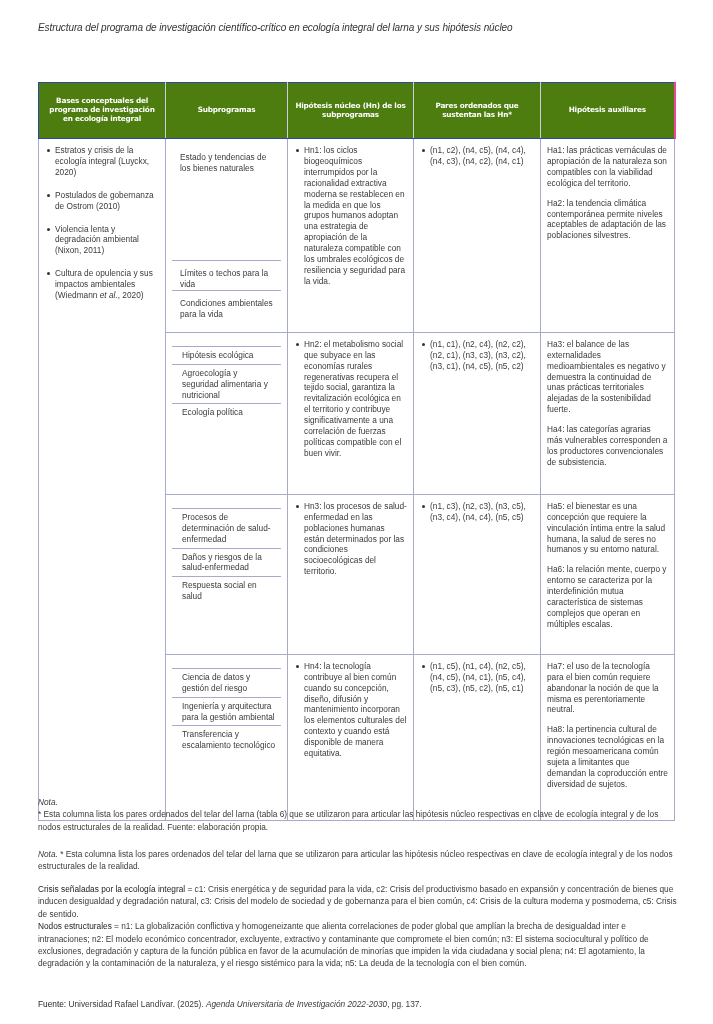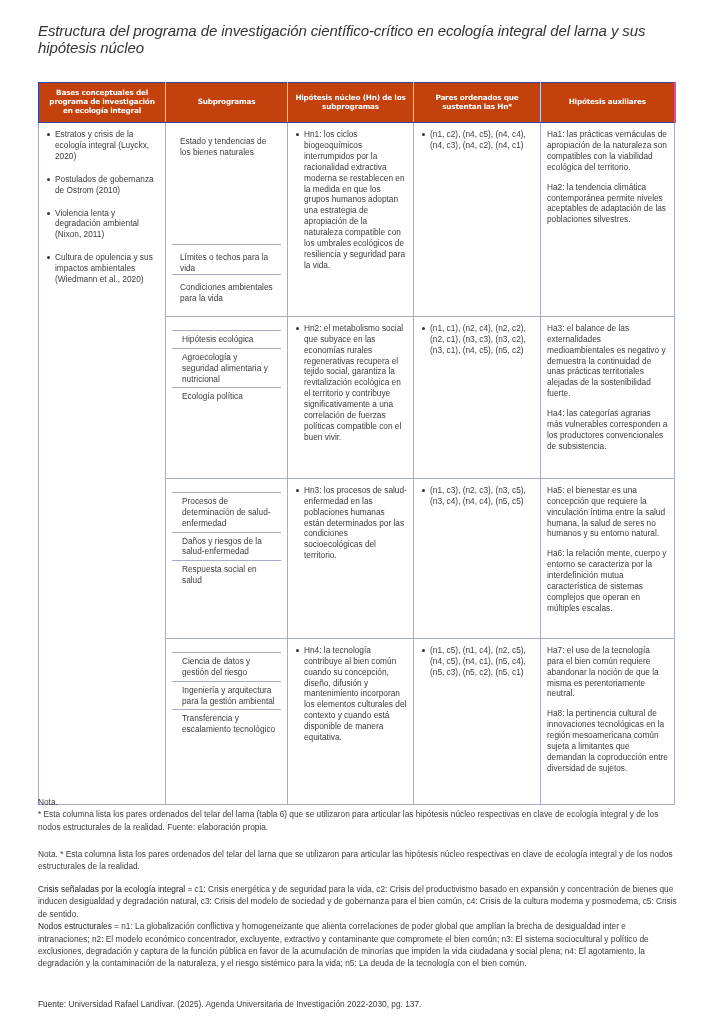--- a/index.html
+++ b/index.html
@@ -2,32 +2,32 @@
 <html><head>
 <meta charset="utf-8">
 <style>
   html, body { margin: 0; padding: 0; background: #ffffff; }
   body {
     width: 713px; height: 1024px; position: relative; overflow: hidden;
     font-family: "Liberation Sans", sans-serif; color: #2e2e2e;
   }
   .title {
     position: absolute; left: 38px; top: 22px; width: 660px;
-    font-style: italic; font-size: 15px; color: #333;
+    font-style: italic; font-size: 10px; color: #333;
     letter-spacing: -0.1px;
   }
   table.main {
     position: absolute; left: 38px; top: 82px;
     width: 636px; border-collapse: collapse; table-layout: fixed;
     font-size: 8.3px; line-height: 10.9px; color: #3a3a3a;
   }
   table.main th {
-    background: #c2410c; color: #ffffff; font-weight: bold;
+    background: #4d7c0f; color: #ffffff; font-weight: bold;
     font-size: 7.3px; line-height: 8.8px; text-align: center; vertical-align: middle;
-    height: 39px; padding: 0 6px; border: 1px solid #2f46a2;
+    height: 39px; padding: 8px 6px; border: 1px solid #2f46a2;
     border-right: 1px solid #c9cde6;
     font-family: "DejaVu Sans", sans-serif; letter-spacing: -0.2px;
   }
   table.main th:last-child { border-right: 2px solid #ec4899; }
   table.main td {
     border: 1px solid #a6abc9; vertical-align: top; padding: 6px 6px 6px 6px;
   }
   td.bases { padding: 9px 4px 0 6px; }
   ul.bul { margin: 0; padding: 0 0 0 10px; list-style: none; }
   ul.bul li { position: relative; margin-bottom: 12px; }
@@ -48,21 +48,21 @@
   .r2 { height: 162px; }
   .r3 { height: 160px; }
   .r4 { height: 166px; }
   .r1-sub1 { height: 102px; }
   .r1-sub2 { height: 16px; }
   .notes { position: absolute; left: 38px; width: 640px; font-size: 8.3px; line-height: 12.4px; color: #3a3a3a; }
   .n1 { top: 796px; }
   .n2 { top: 848px; }
   .n3 { top: 883px; }
   .n4 { top: 998px; }
-  .it { }
+  .it { font-style: italic; }
   .b { color: #222; }
   .n3 p { margin: 0; }
 </style>
 </head>
 <body>
 
 <div class="title">Estructura del programa de investigación científico-crítico en ecología integral del larna y sus hipótesis núcleo</div>
 
 <table class="main">
   <colgroup>

